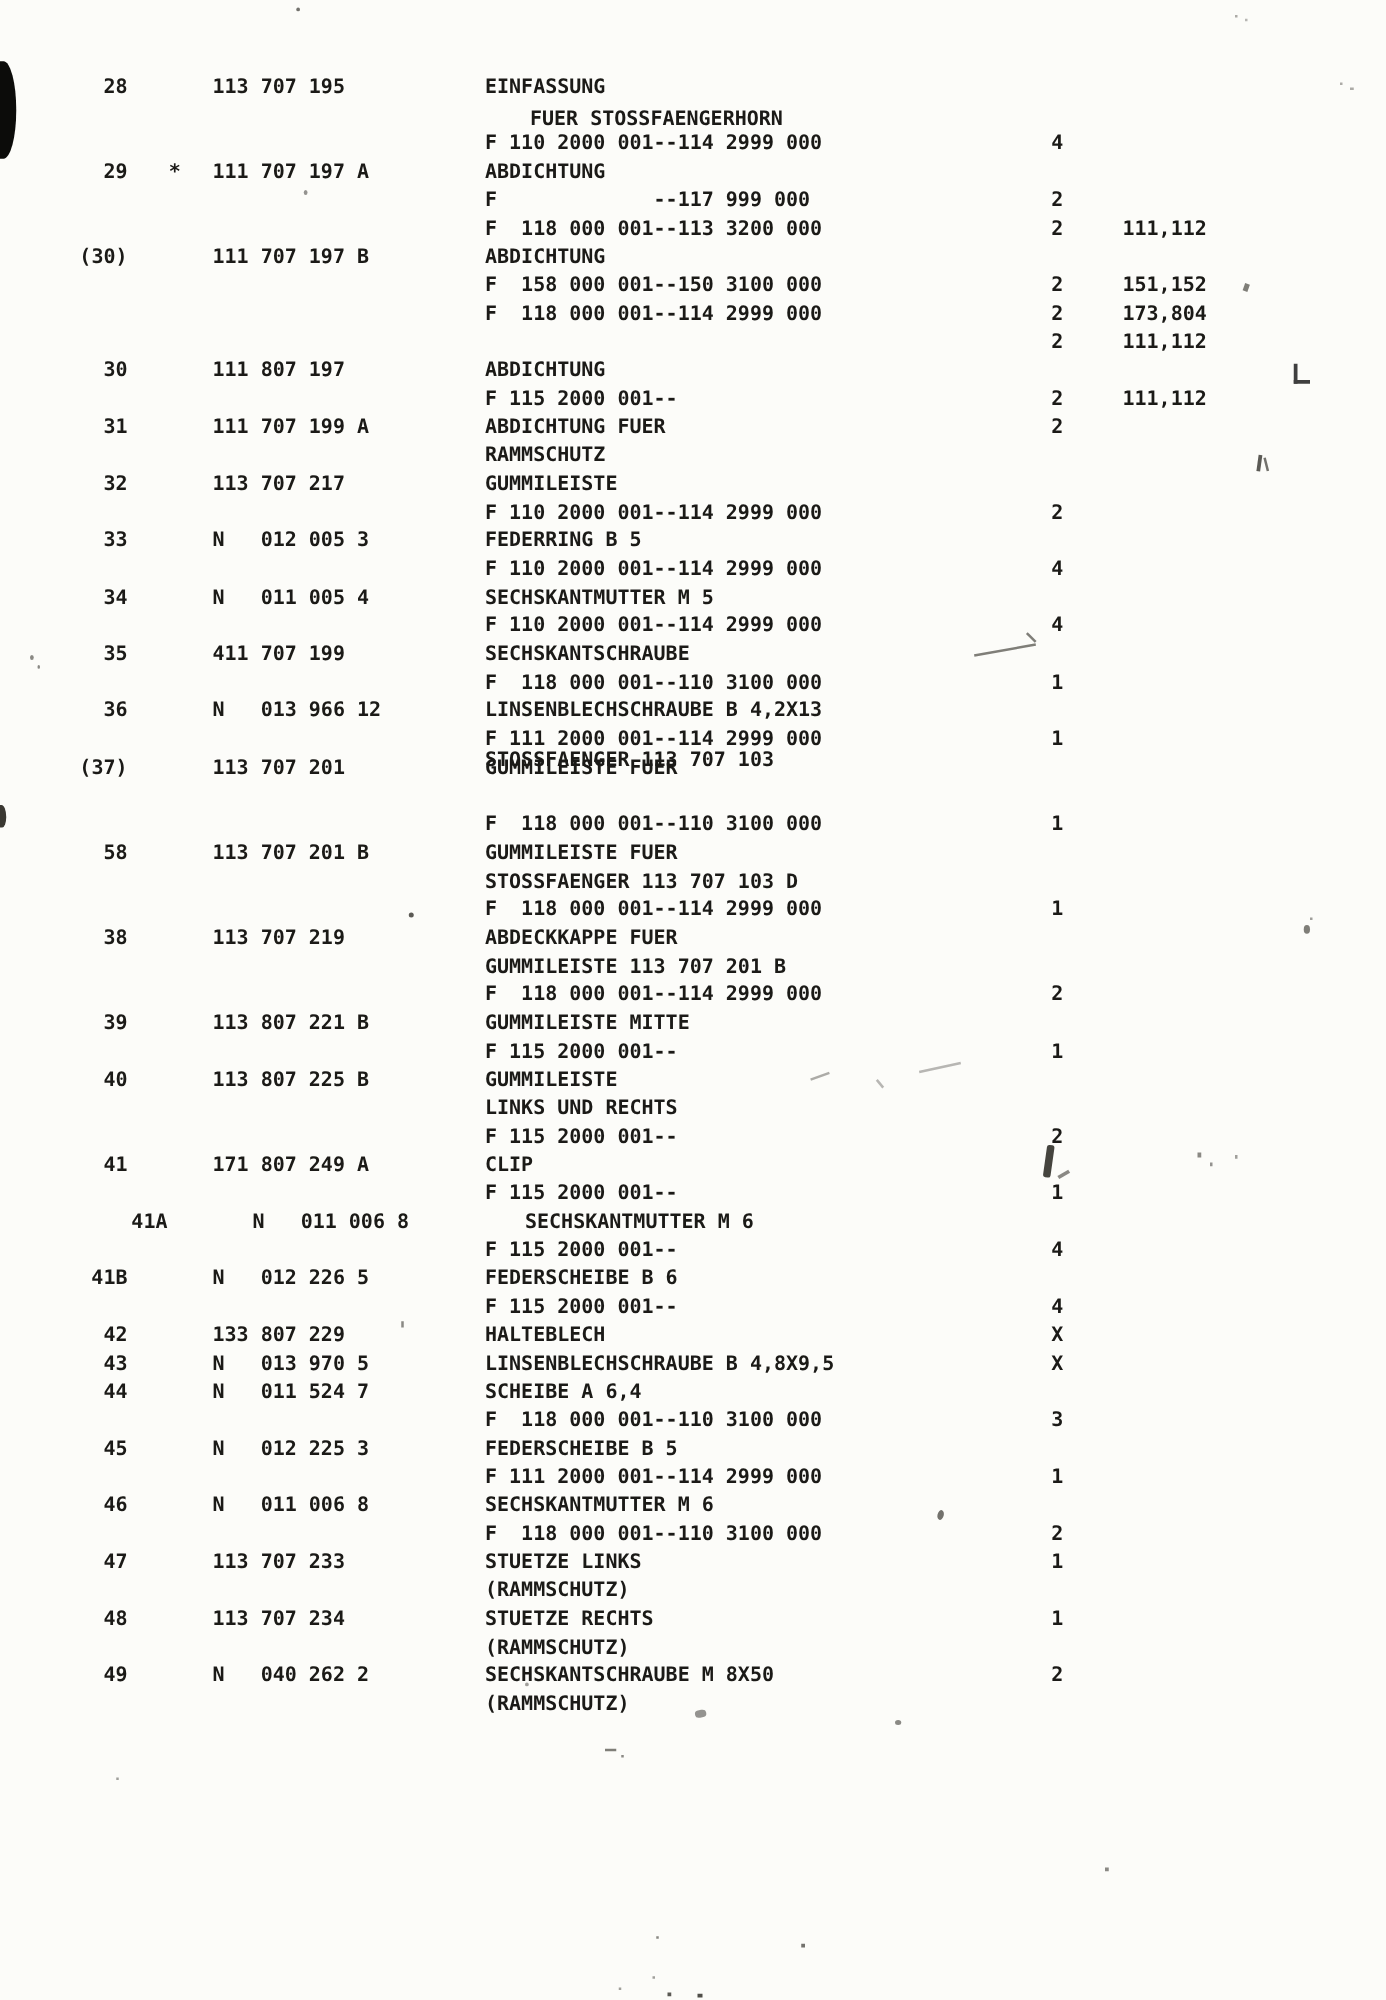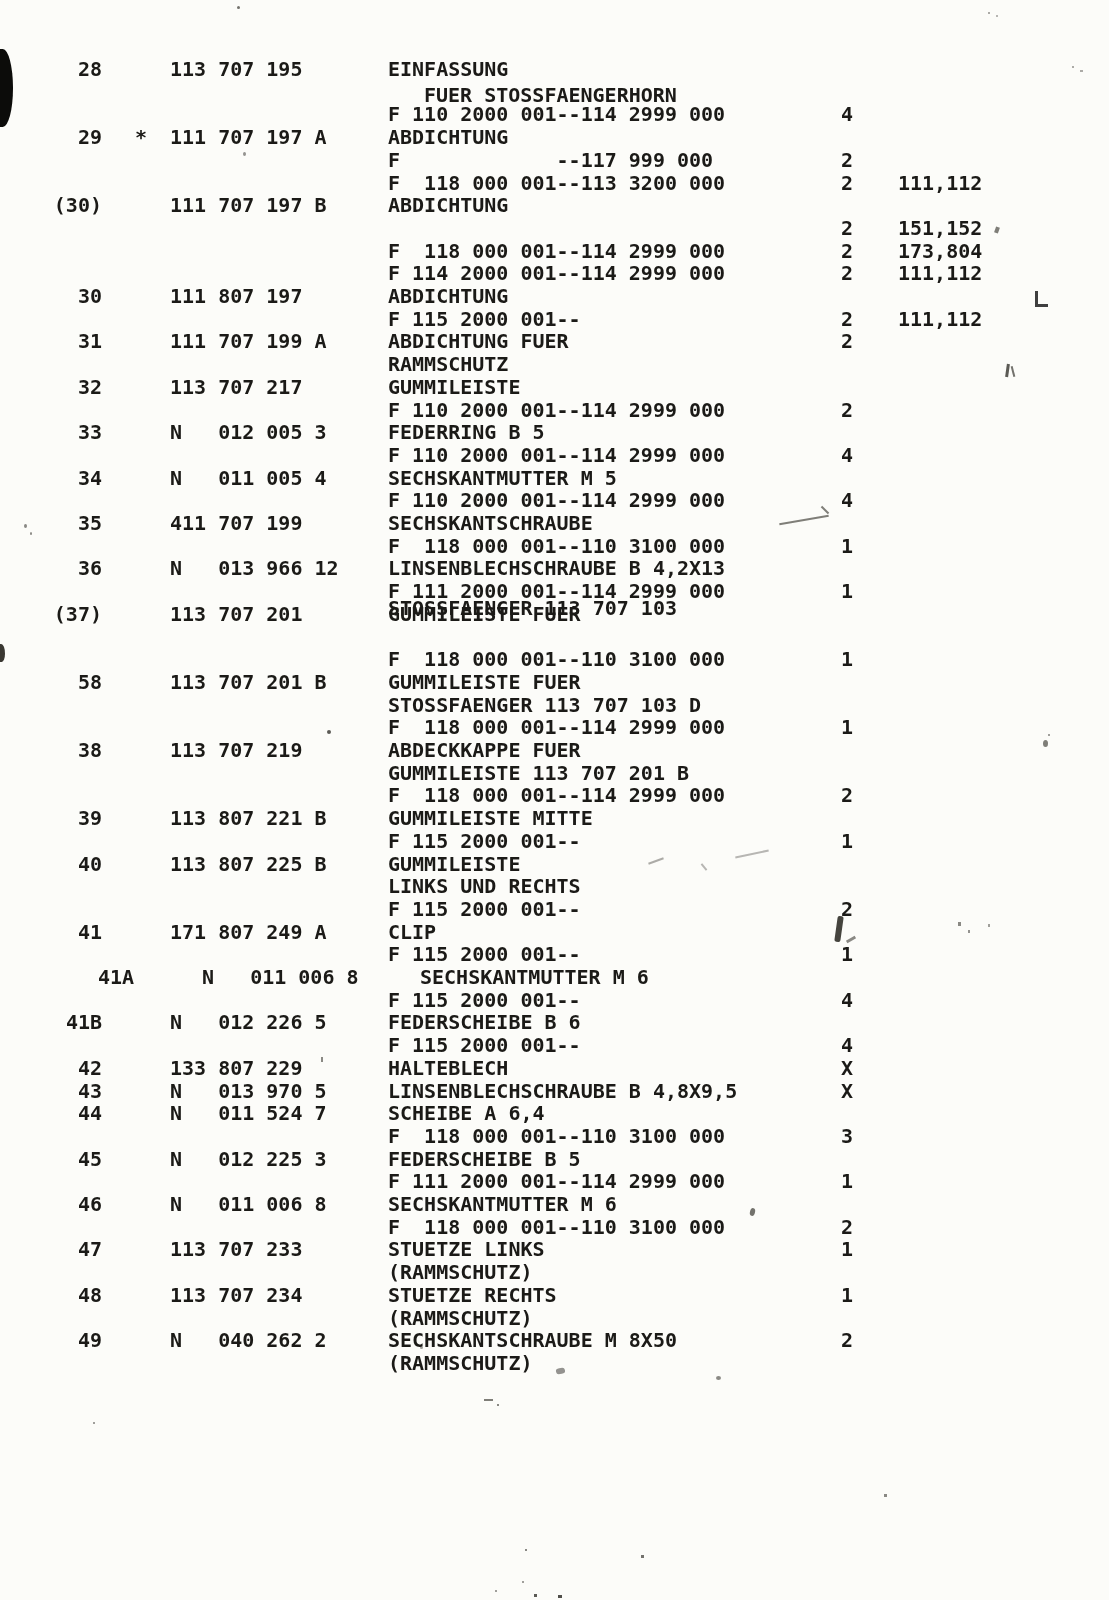--- a/index.html
+++ b/index.html
@@ -3,21 +3,21 @@
 <meta charset="utf-8">
 <style>
   html,body{margin:0;padding:0;background:#e8e8e4;}
   #page{
     position:relative;
     width:1109px;height:1600px;
     background:#fcfcf9;
     overflow:hidden;
     font-family:"DejaVu Sans Mono","Liberation Mono",monospace;
     font-weight:700;
-    font-size:20px;
+    font-size:16px;
     color:#1b1a17;
   }
   .line{position:absolute;left:0;width:1109px;height:24px;line-height:24px;white-space:pre;}
   .cell{position:absolute;top:0;white-space:pre;}
   .pos{left:20px;width:82px;text-align:right;}
   .flag{left:135px;}
   .part{left:170px;}
   .desc{left:388px;}
   .qty{left:841px;}
   .remark{left:898px;}
@@ -34,23 +34,23 @@
 <div id="page">
 
   <div id="rows-container">
       <div class="line" style="top: 57px;"><span class="cell pos">28</span><span class="cell part">113 707 195</span><span class="cell desc">EINFASSUNG</span></div>
       <div class="line" style="top: 83px; margin-left: 36px;"><span class="cell desc">FUER STOSSFAENGERHORN</span></div>
       <div class="line" style="top: 102.4px;"><span class="cell desc">F 110 2000 001--114 2999 000</span><span class="cell qty">4</span></div>
       <div class="line" style="top: 125.1px;"><span class="cell pos">29</span><span class="cell flag">*</span><span class="cell part">111 707 197 A</span><span class="cell desc">ABDICHTUNG</span></div>
       <div class="line" style="top: 147.8px;"><span class="cell desc">F             --117 999 000</span><span class="cell qty">2</span></div>
       <div class="line" style="top: 170.5px;"><span class="cell desc">F  118 000 001--113 3200 000</span><span class="cell qty">2</span><span class="cell remark">111,112</span></div>
       <div class="line" style="top: 193.2px;"><span class="cell pos">(30)</span><span class="cell part">111 707 197 B</span><span class="cell desc">ABDICHTUNG</span></div>
-      <div class="line" style="top: 215.9px;"><span class="cell qty">2</span><span class="cell remark">151,152</span></div>
+      <div class="line" style="top: 215.9px;"><span class="cell desc">F  158 000 001--150 3100 000</span><span class="cell qty">2</span><span class="cell remark">151,152</span></div>
       <div class="line" style="top: 238.6px;"><span class="cell desc">F  118 000 001--114 2999 000</span><span class="cell qty">2</span><span class="cell remark">173,804</span></div>
-      <div class="line" style="top: 261.3px;"><span class="cell desc">F 114 2000 001--114 2999 000</span><span class="cell qty">2</span><span class="cell remark">111,112</span></div>
+      <div class="line" style="top: 261.3px;"><span class="cell qty">2</span><span class="cell remark">111,112</span></div>
       <div class="line" style="top: 284px;"><span class="cell pos">30</span><span class="cell part">111 807 197</span><span class="cell desc">ABDICHTUNG</span></div>
       <div class="line" style="top: 306.7px;"><span class="cell desc">F 115 2000 001--</span><span class="cell qty">2</span><span class="cell remark">111,112</span></div>
       <div class="line" style="top: 329.4px;"><span class="cell pos">31</span><span class="cell part">111 707 199 A</span><span class="cell desc">ABDICHTUNG FUER</span><span class="cell qty">2</span></div>
       <div class="line" style="top: 352.1px;"><span class="cell desc">RAMMSCHUTZ</span></div>
       <div class="line" style="top: 374.8px;"><span class="cell pos">32</span><span class="cell part">113 707 217</span><span class="cell desc">GUMMILEISTE</span></div>
       <div class="line" style="top: 397.5px;"><span class="cell desc">F 110 2000 001--114 2999 000</span><span class="cell qty">2</span></div>
       <div class="line" style="top: 420.2px;"><span class="cell pos">33</span><span class="cell part">N   012 005 3</span><span class="cell desc">FEDERRING B 5</span></div>
       <div class="line" style="top: 442.9px;"><span class="cell desc">F 110 2000 001--114 2999 000</span><span class="cell qty">4</span></div>
       <div class="line" style="top: 465.6px;"><span class="cell pos">34</span><span class="cell part">N   011 005 4</span><span class="cell desc">SECHSKANTMUTTER M 5</span></div>
       <div class="line" style="top: 488.3px;"><span class="cell desc">F 110 2000 001--114 2999 000</span><span class="cell qty">4</span></div>

